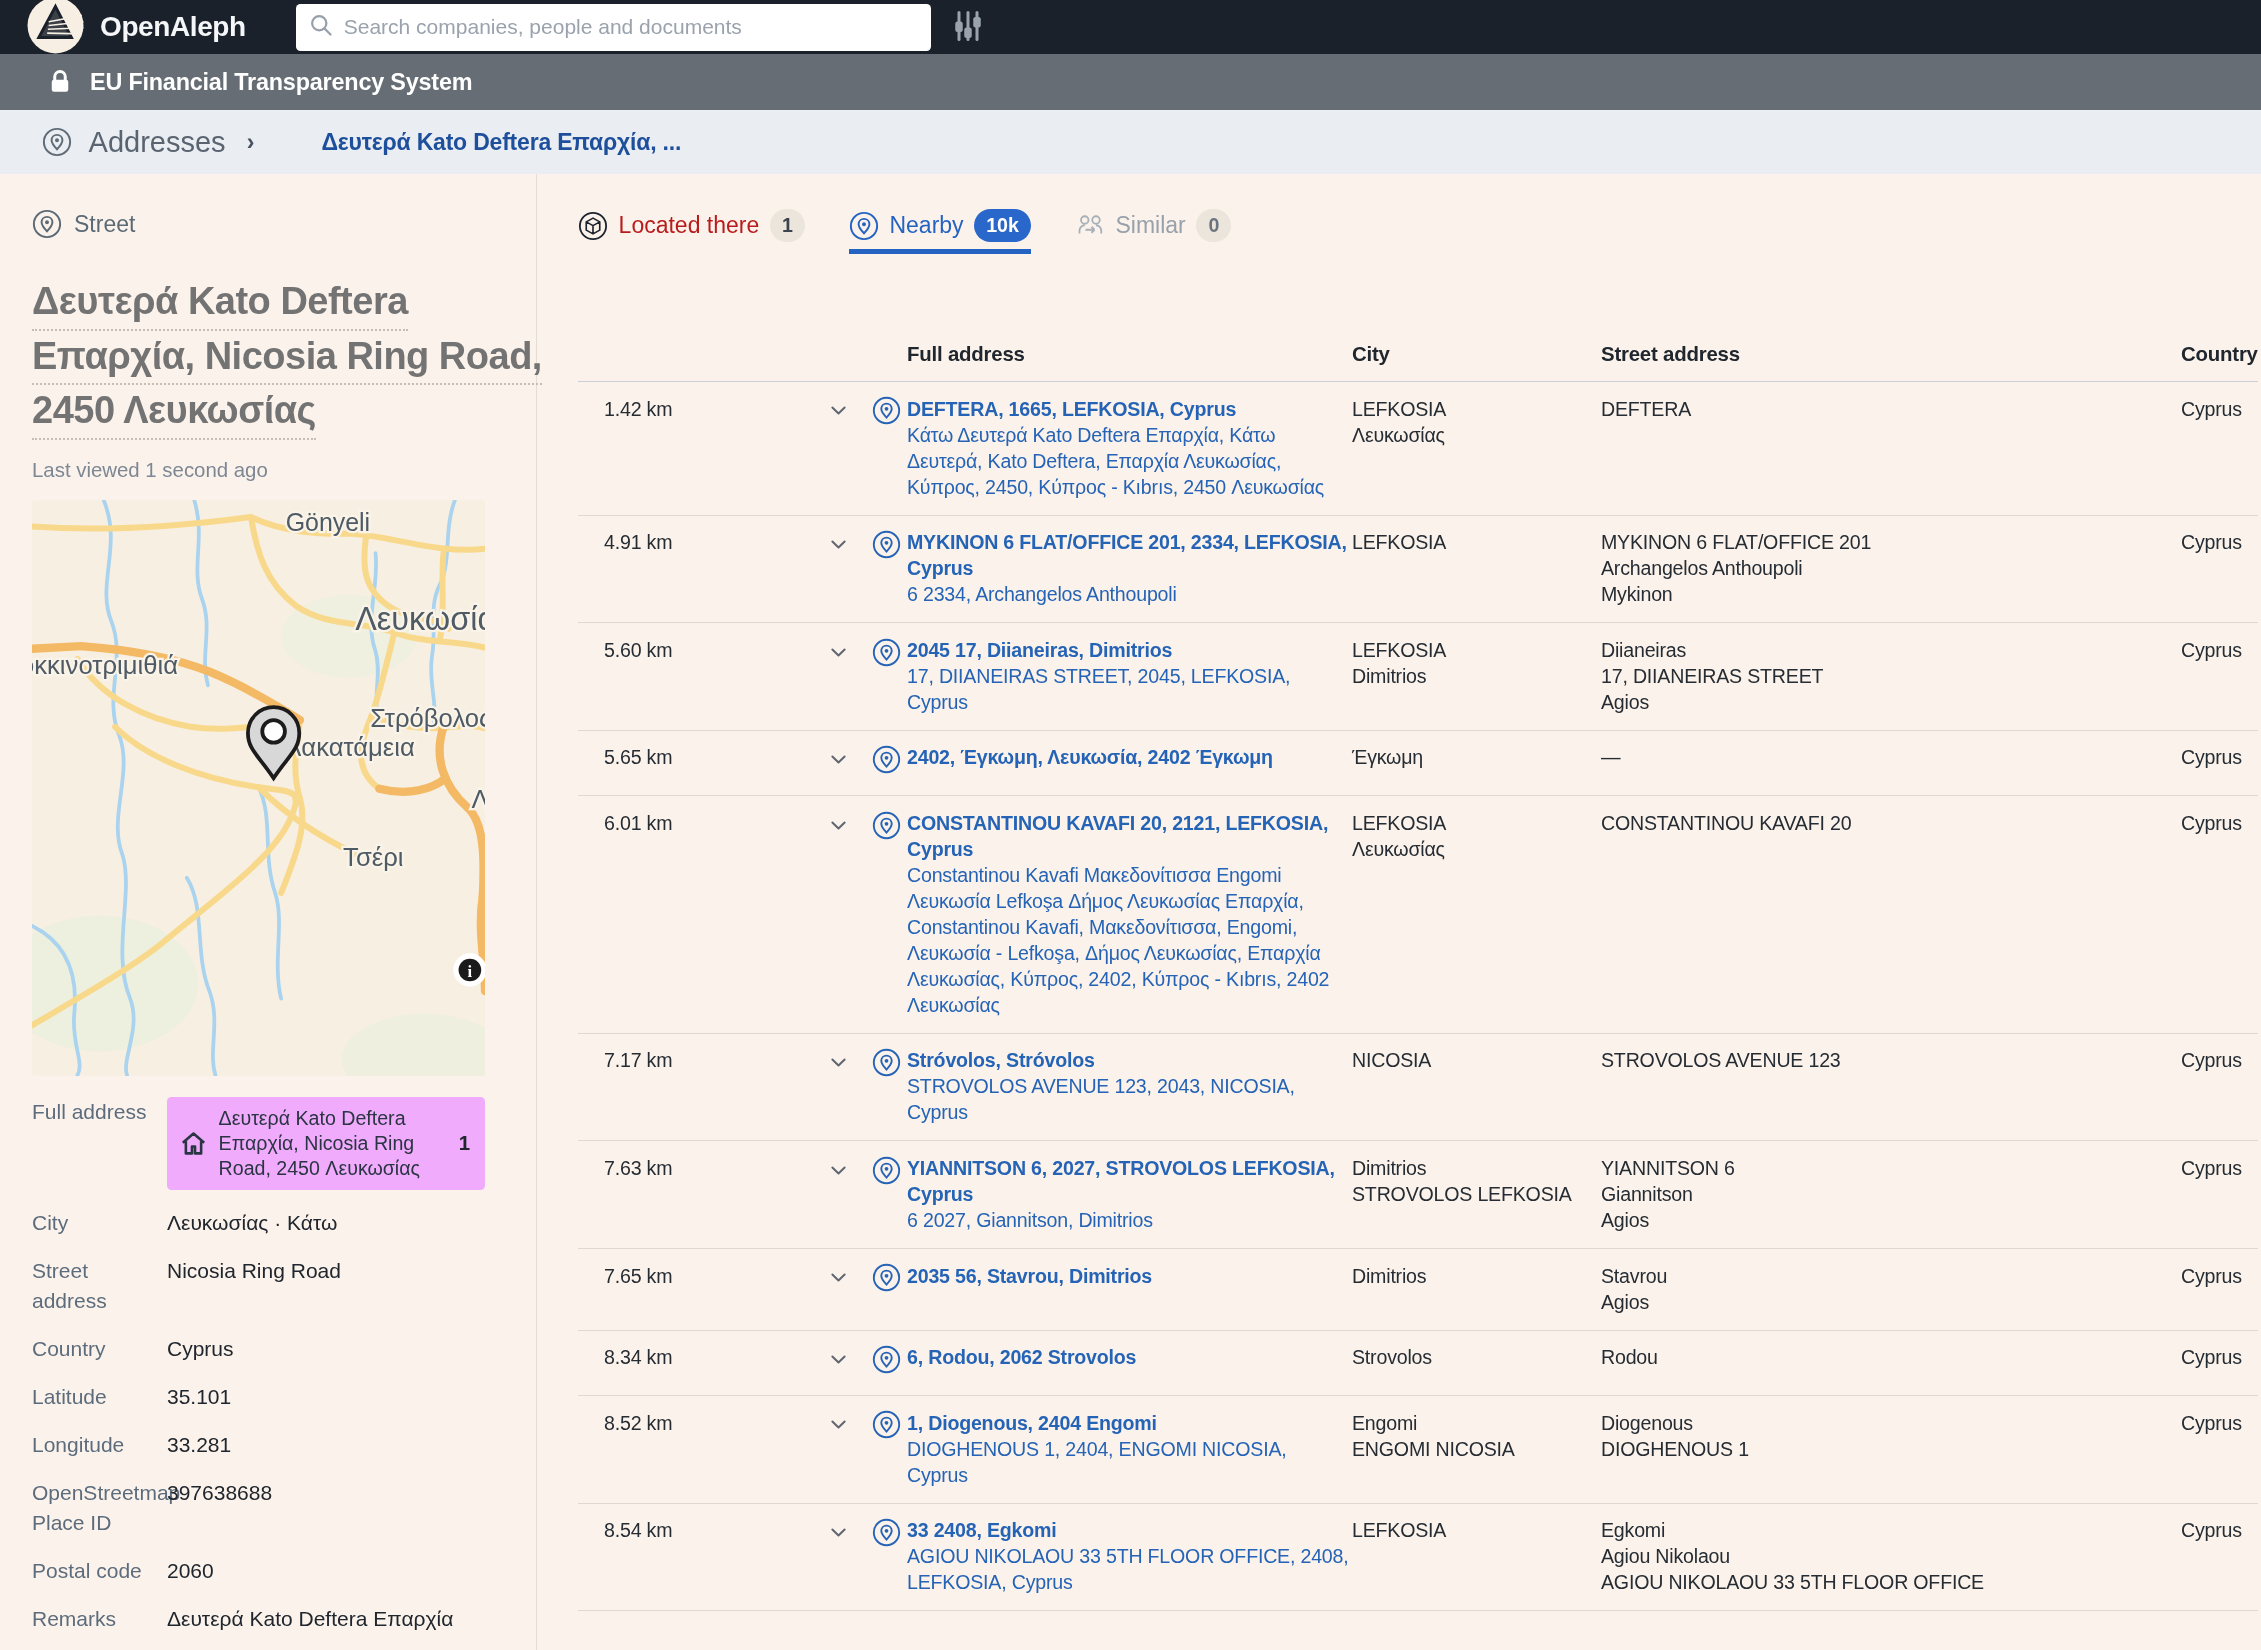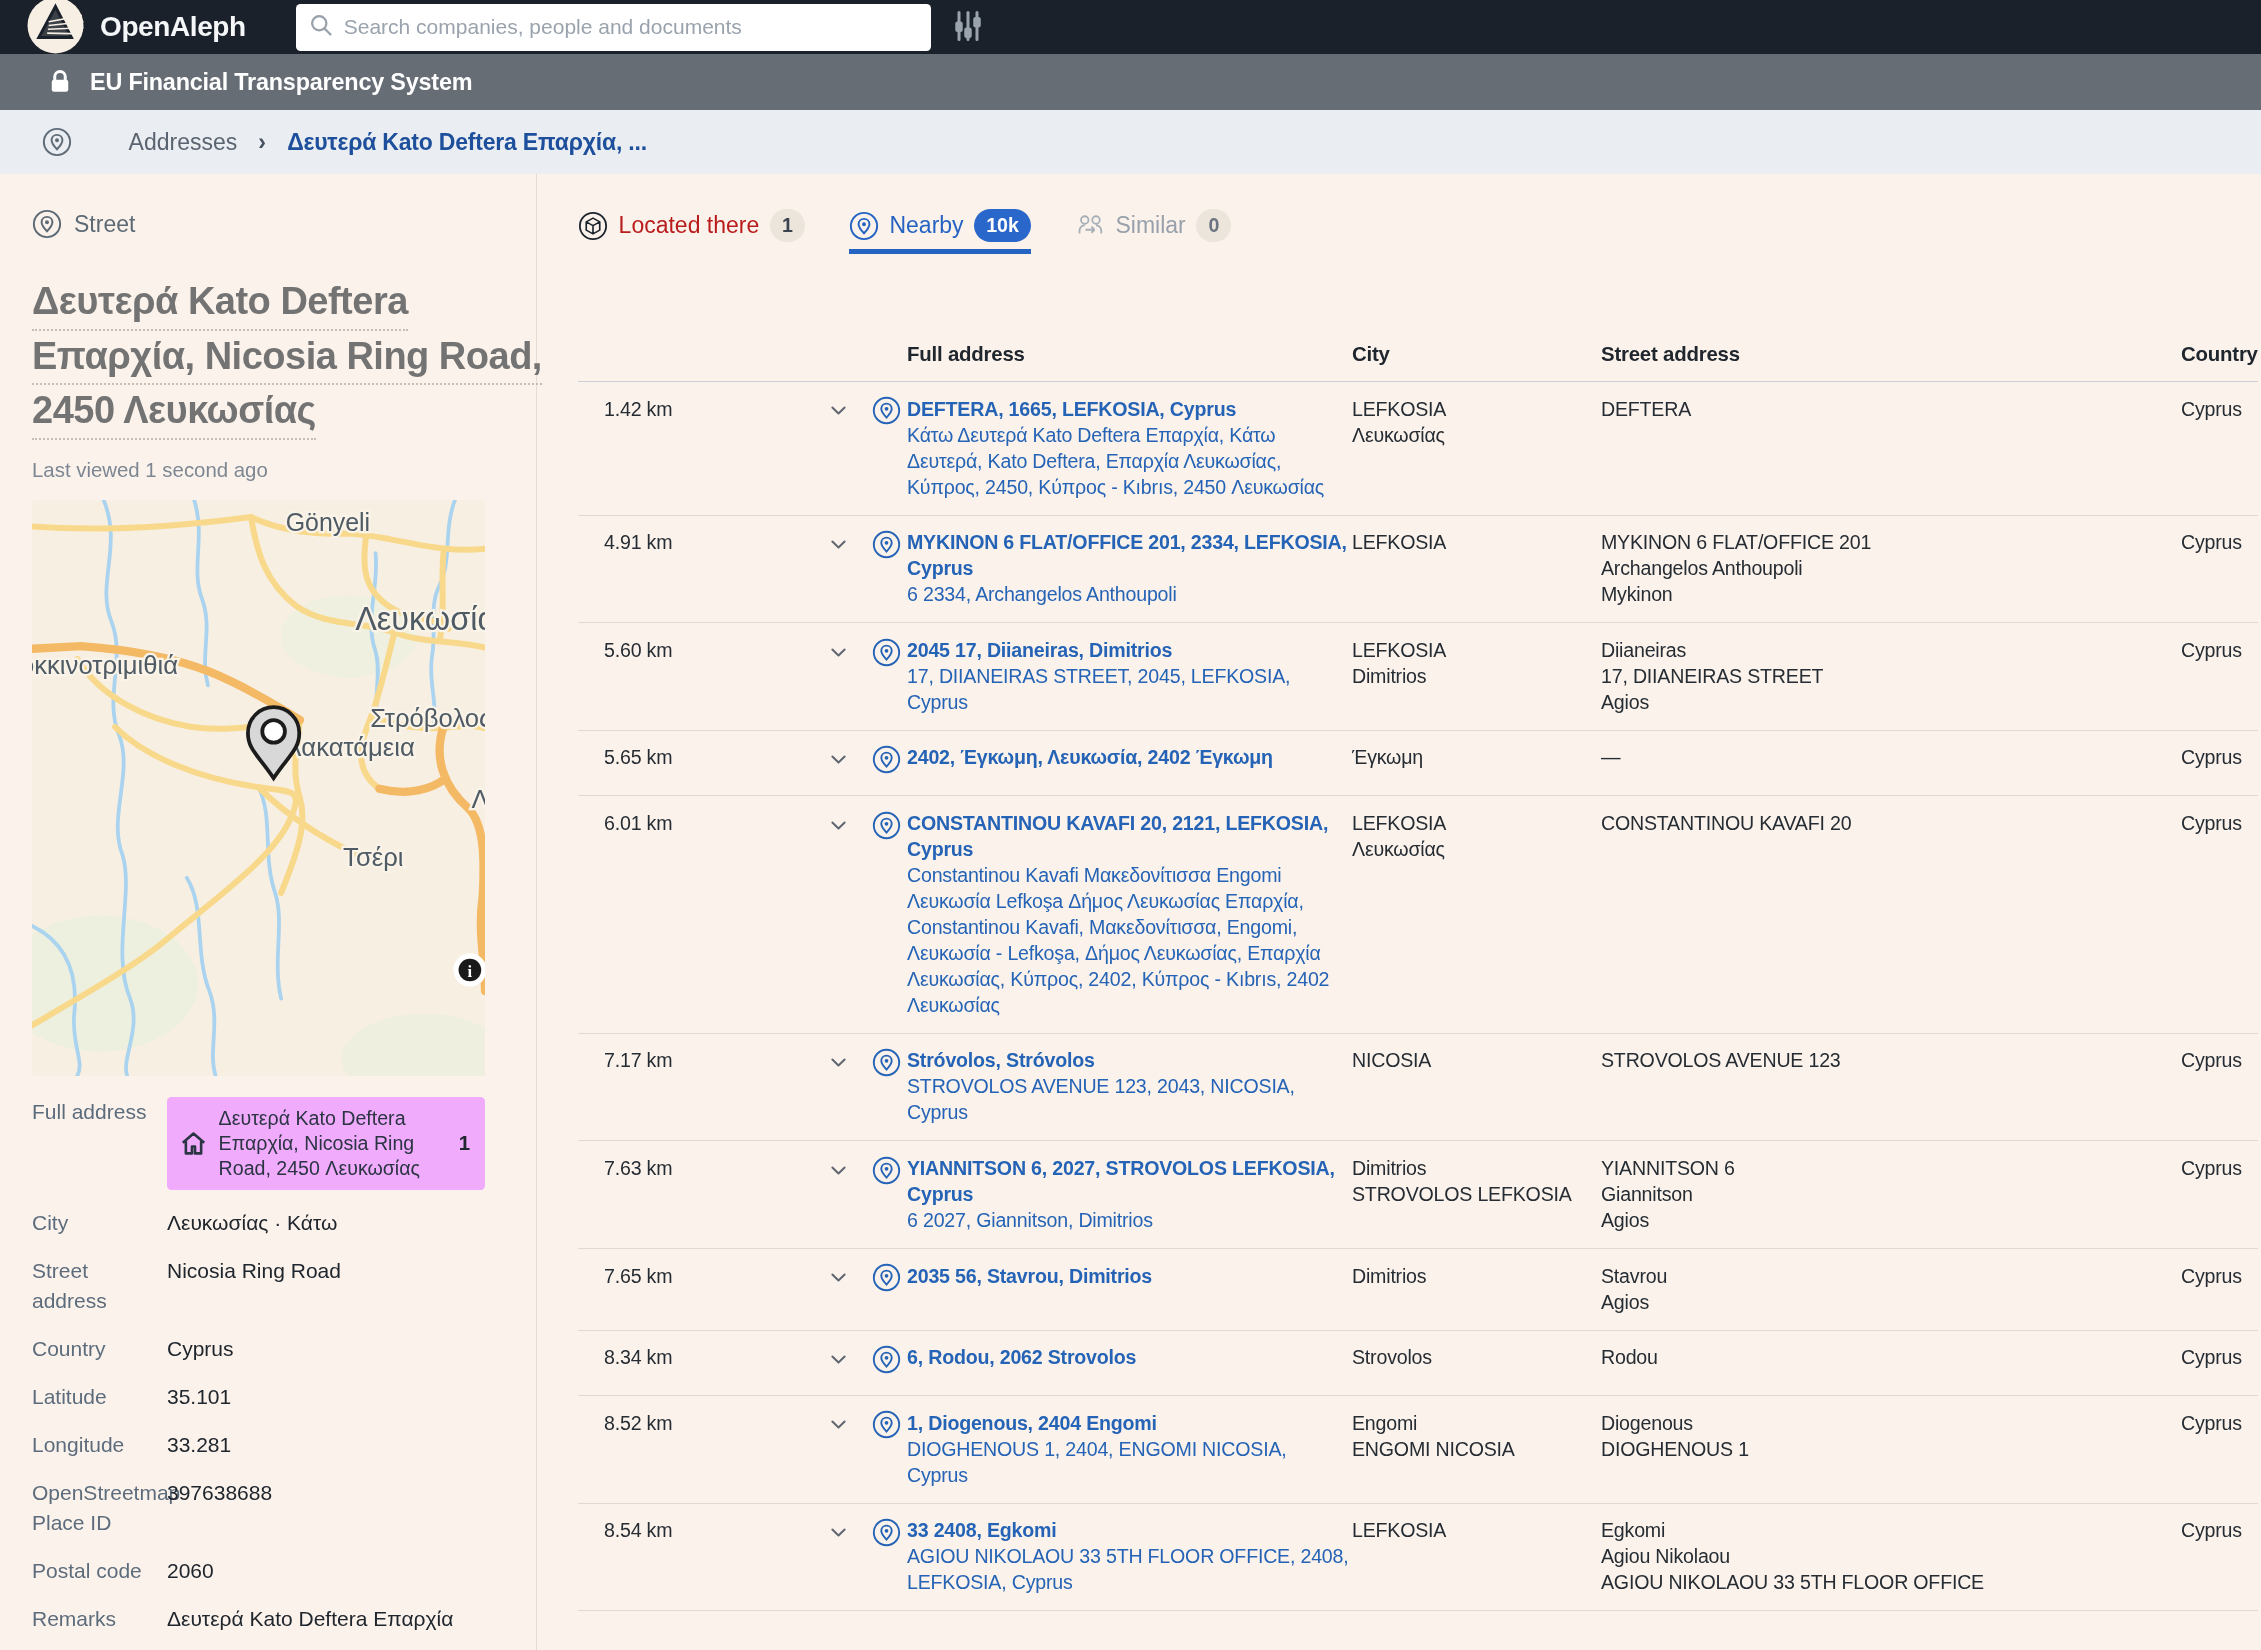--- a/index.html
+++ b/index.html
@@ -18,23 +18,23 @@
   .adv-search { margin-left:16.6px; cursor:pointer; }
 
   
   .collection-bar { height:56px; background:#666d74; display:flex; align-items:center;
     padding:0 45px; gap:15px; }
   .collection-bar span { color:#fff; font-size:23.4px; font-weight:700; letter-spacing:-0.2px; }
 
   
   .breadcrumbs { height:64px; background:#eaedf1; display:flex; align-items:center;
     padding:0 42px; gap:16.6px; }
-  .crumb-sec { color:#5a6470; font-size:23px;margin-left:40px; }
+  .crumb-sec { color:#5a6470; font-size:29px; }
   .crumb-sep { color:#465060; font-size:23px; font-weight:700; padding:0 4.5px; }
-  .crumb-cur { color:#1d4f9c; font-size:23px; font-weight:700; letter-spacing:-0.2px; }
+  .crumb-cur { color:#1d4f9c; font-size:23px; font-weight:700; letter-spacing:-0.2px;margin-left:46px; }
 
   
   .content { display:flex; height:1533px; }
   .sidebar { width:537px; flex:0 0 537px; border-right:1.5px solid #e3ddd4; padding:35px 0 0 32px; }
   .main { flex:1; padding:35px 13px 0 41px; }
 
   
   .etype { display:flex; align-items:center; gap:12px; color:#5c6a76; font-size:23px; }
   .page-title { margin-top:37px; font-size:38px; font-weight:700; color:#737373;
     letter-spacing:-0.5px; line-height:51px; }

